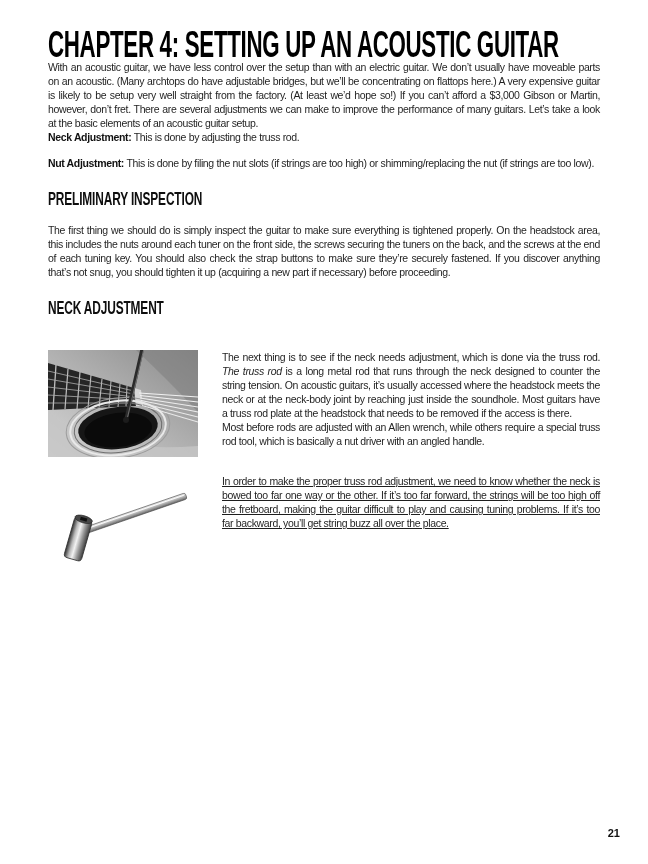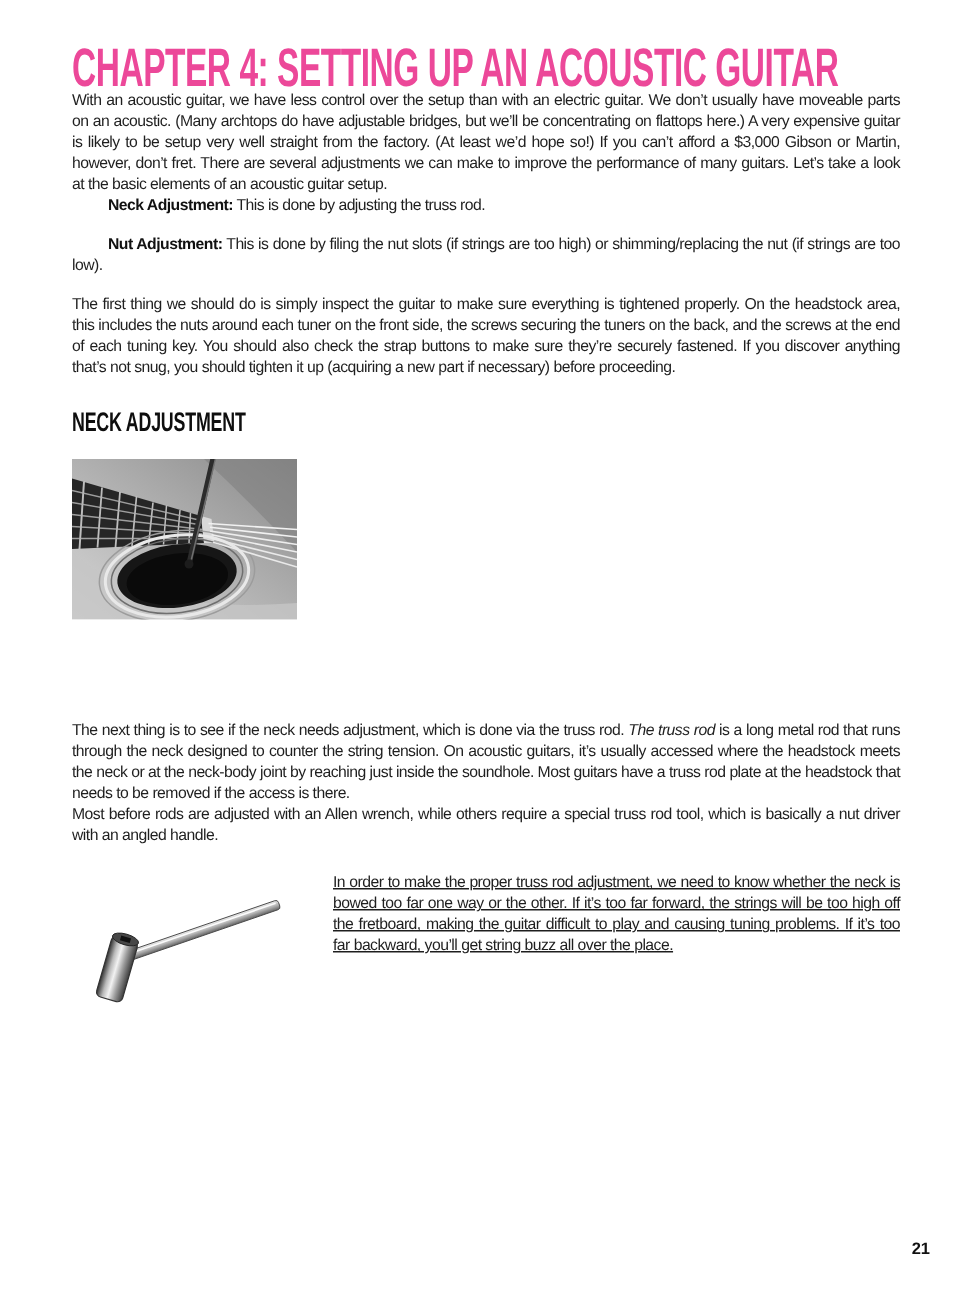--- a/index.html
+++ b/index.html
@@ -8,21 +8,21 @@
     background: #ffffff;
     font-family: "Liberation Sans", sans-serif;
     color: #1e1e1e;
   }
   .page { position: relative; width: 648px; height: 864px; overflow: hidden; background: #fff; }
   .content { position: absolute; left: 48px; top: 0; width: 552px; }
 
   h1.chapter-title {
     margin: 30px 0 0 0;
     font-size: 36px; line-height: 30px; height: 30px;
-    font-weight: bold; color: #ec4899;
+    font-weight: bold; color: #000000;
     white-space: nowrap; letter-spacing: -0.5px;
   }
   .squeeze-xl { display: inline-block; transform: scaleX(0.62); transform-origin: 0 60%; }
   .squeeze    { display: inline-block; transform: scaleX(0.66); transform-origin: 0 60%; }
 
   h2.section-heading {
     margin: 21px 0 15px 0;
     font-size: 18px; line-height: 17px; height: 17px;
     font-weight: bold; color: #0e0e0e;
     white-space: nowrap; letter-spacing: -0.2px;
@@ -30,24 +30,24 @@
 
   p.body {
     margin: 0;
     font-size: 10.5px; line-height: 14px;
     letter-spacing: -0.35px;
     text-align: justify;
     color: #1f1f1f;
   }
   .intro { margin-top: 19px; }
   .setup-item { margin-bottom: 12px; }
-  .setup-item strong { color: #111; margin-left: 24px; }
+  .setup-item strong { color: #111; }
 
   .media-row { display: flex; gap: 24px; }
-  .row-a { margin-top: 16px; flex-direction: column; }
+  .row-a { margin-top: 33px; }
   .row-b { margin-top: 17px; text-decoration: underline; }
   .text-col { flex: 1; min-width: 0; }
   .p2 { margin-top: 22px; }
 
   figure { margin: 0; padding: 0; }
   .figure-1 { flex: 0 0 150px; width: 150px; height: 107px; }
   .figure-2 { flex: 0 0 150px; width: 150px; height: 85px; margin-top: 5px; }
 
   .page-number {
     position: absolute; right: 28px; bottom: 25px;
@@ -67,20 +67,23 @@
     <p class="body intro">With an acoustic guitar, we have less control over the setup than with an electric guitar. We don’t usually have moveable parts on an acoustic. (Many archtops do have adjustable bridges, but we’ll be concentrating on flattops here.) A very expensive guitar is likely to be setup very well straight from the factory. (At least we’d hope so!) If you can’t afford a $3,000 Gibson or Martin, however, don’t fret. There are several adjustments we can make to improve the performance of many guitars. Let’s take a look at the basic elements of an acoustic guitar setup.</p>
 
 
     <div class="setup-item">
       <p class="body"><strong>Neck Adjustment:</strong><span> This is done by adjusting the truss rod.</span></p>
     </div>
     <div class="setup-item">
       <p class="body"><strong>Nut Adjustment:</strong><span> This is done by filing the nut slots (if strings are too high) or shimming/replacing the nut (if strings are too low).</span></p>
     </div>
 
+    <h2 class="section-heading">
+      <span class="squeeze">PRELIMINARY INSPECTION</span>
+    </h2>
     <p class="body">The first thing we should do is simply inspect the guitar to make sure everything is tightened properly. On the headstock area, this includes the nuts around each tuner on the front side, the screws securing the tuners on the back, and the screws at the end of each tuning key. You should also check the strap buttons to make sure they’re securely fastened. If you discover anything that’s not snug, you should tighten it up (acquiring a new part if necessary) before proceeding.</p>
 
     <h2 class="section-heading">
       <span class="squeeze">NECK ADJUSTMENT</span>
     </h2>
 
     <div class="media-row row-a">
       <figure class="figure-1">
         <svg viewBox="0 0 150 107" width="150" height="107">
           <defs>

